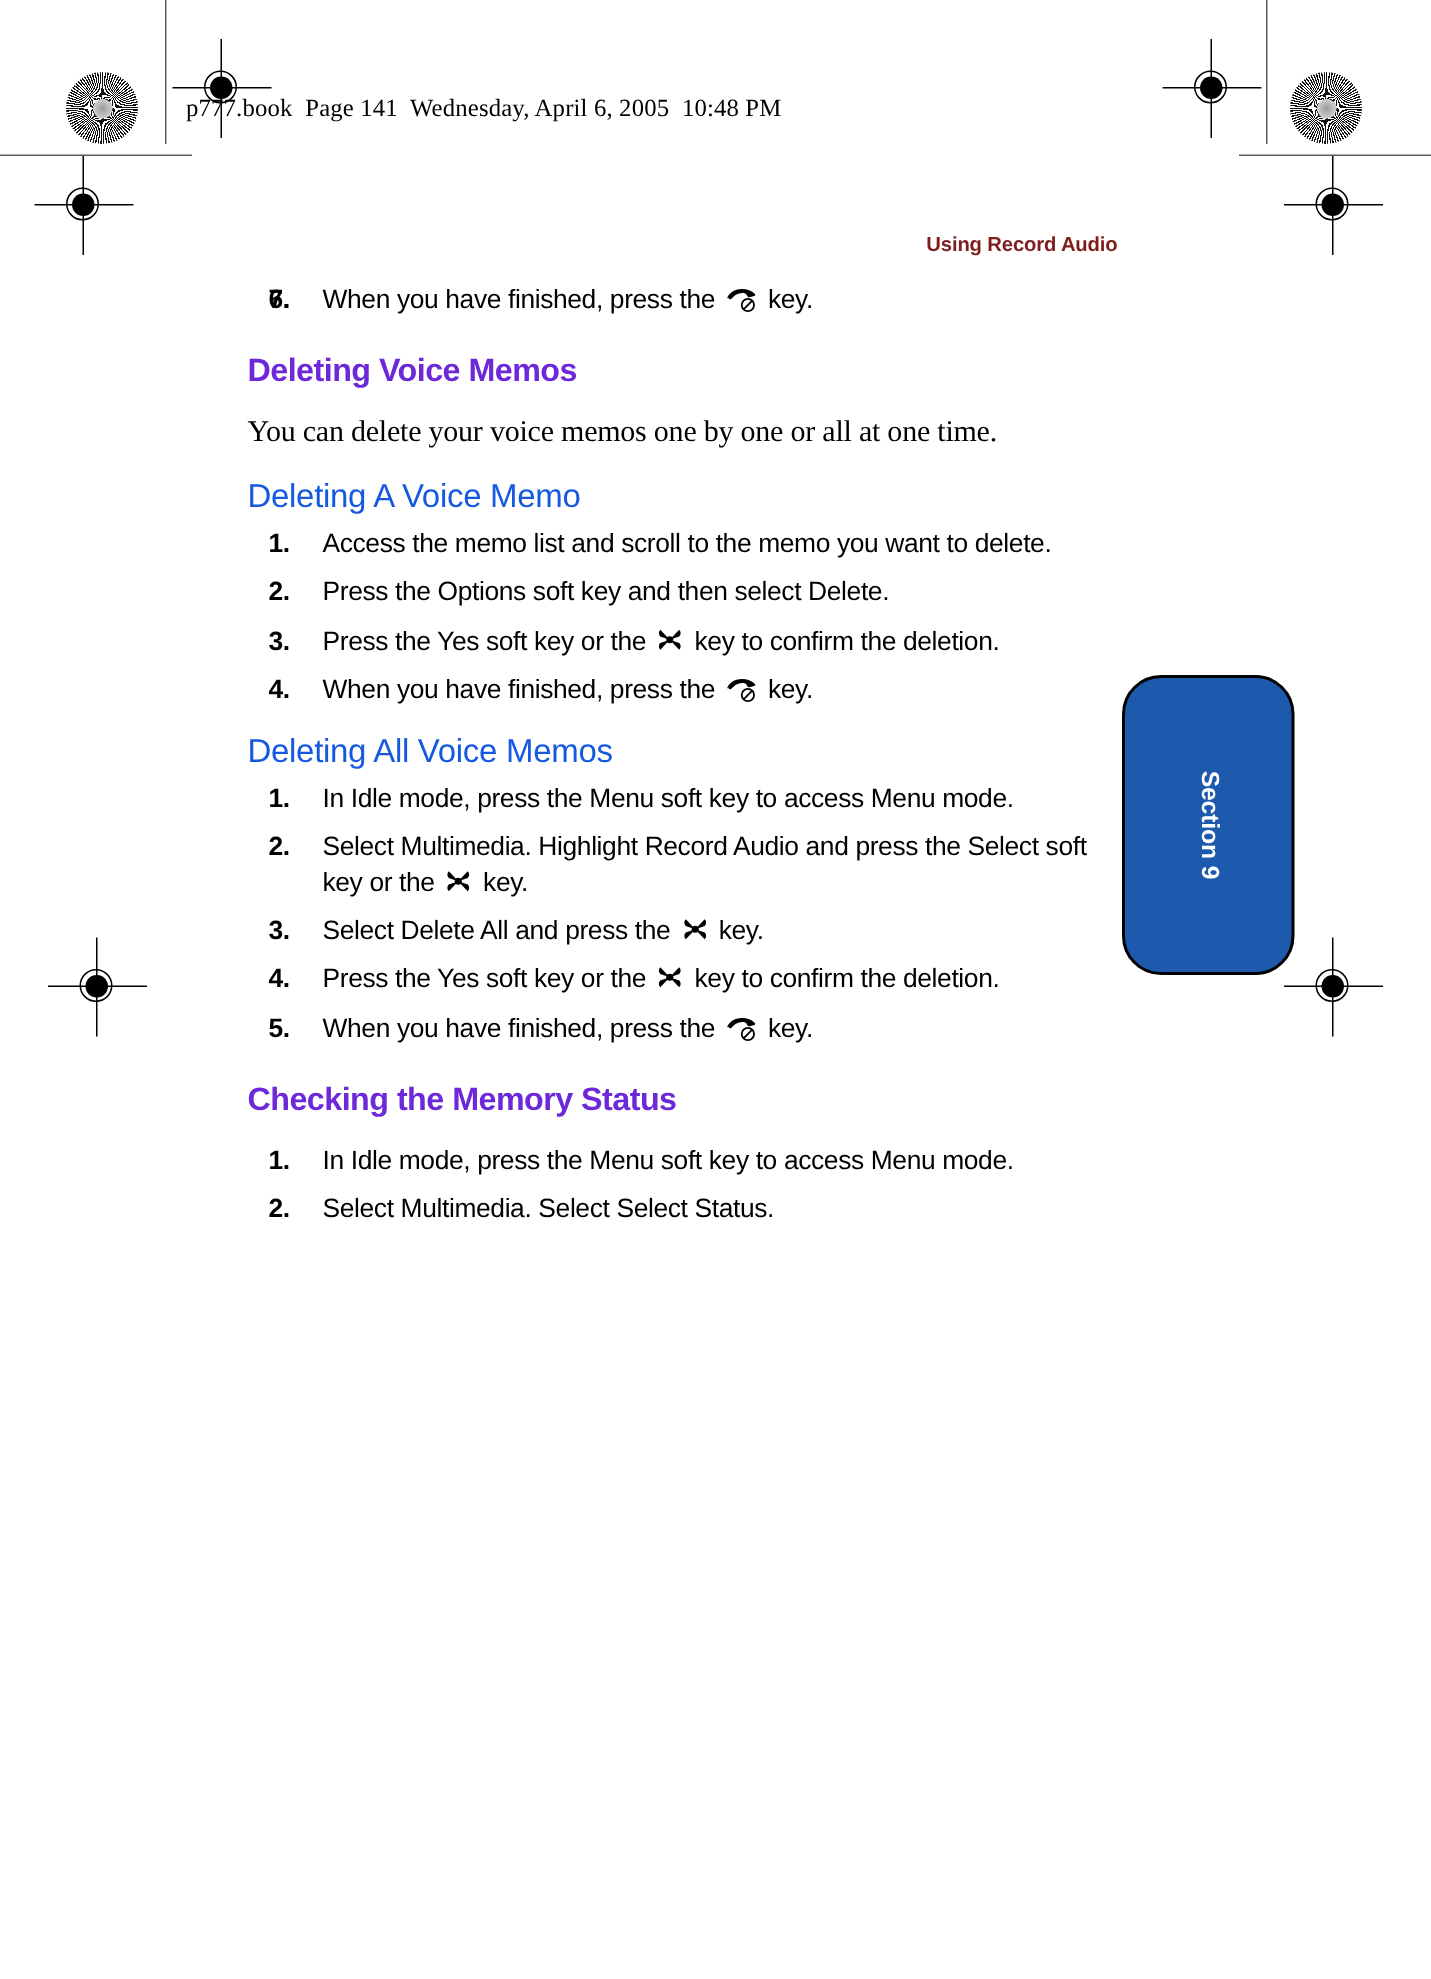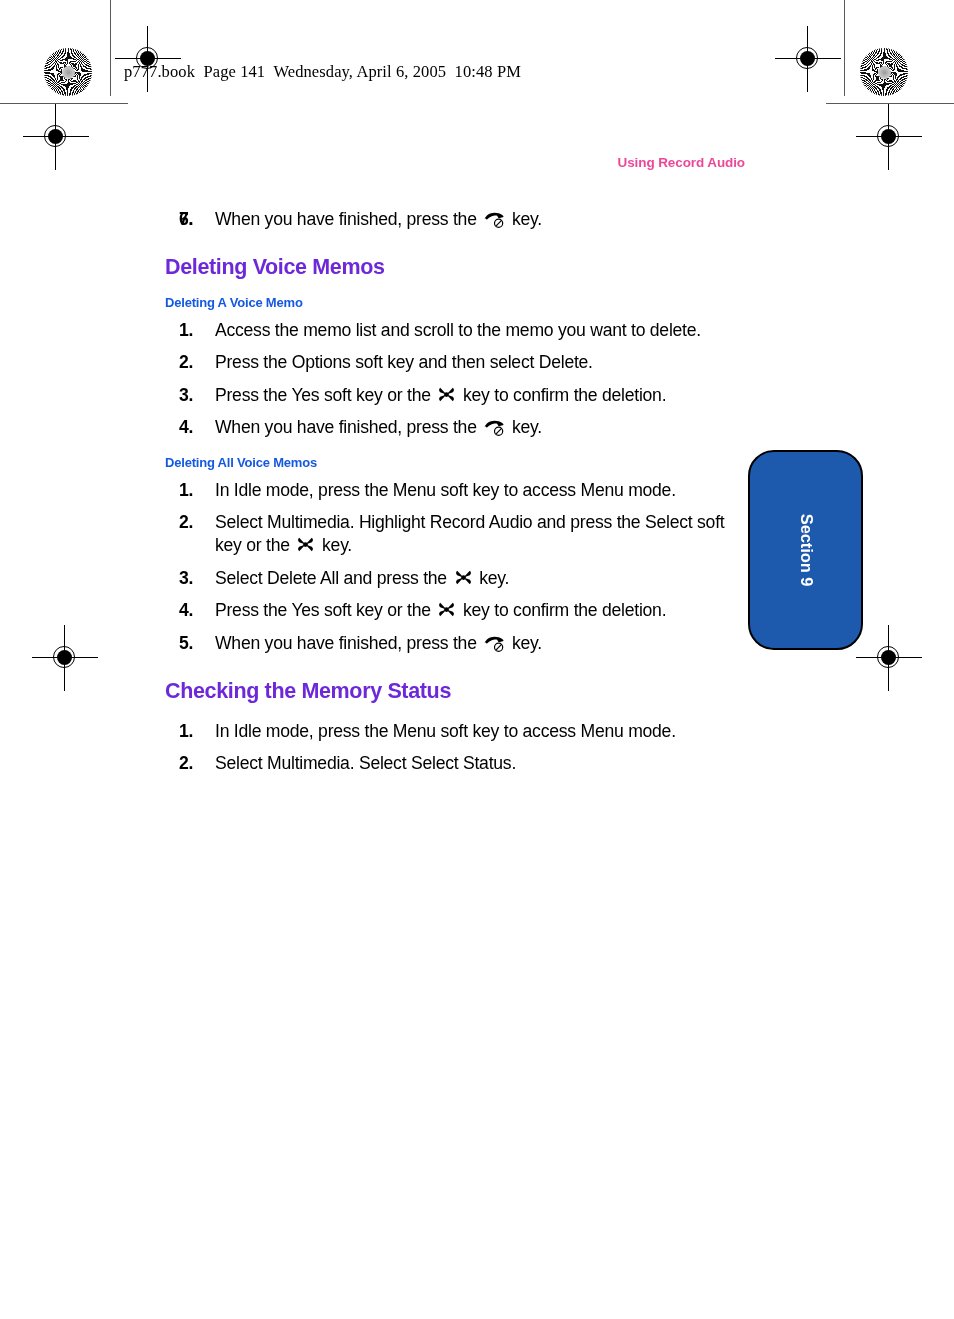--- a/index.html
+++ b/index.html
@@ -94,39 +94,39 @@
   
   #content {
     position: absolute;
     left: 165px;
     top: 155px;
     width: 580px;
   }
 
   .running-head {
     text-align: right;
-    color: #ec4899;
+    color: #7f1d1d;
     font-size: 13.5px;
     font-weight: bold;
     letter-spacing: -0.1px;
-    margin-bottom: 38px;
+    margin-bottom: 18px;
   }
 
   h1.sec-head {
     font-size: 21.5px;
     font-weight: bold;
     color: #6d28d9;
     margin: 24px 0 16px 0;
     letter-spacing: -0.35px;
     line-height: 1.15;
   }
 
   h2.sub-head {
-    font-size: 13px;
-    font-weight: bold;
+    font-size: 22px;
+    font-weight: normal;
     color: #1559e0;
     margin: 16px 0 8px 0;
     letter-spacing: -0.2px;
     line-height: 1.15;
   }
 
   p.body-serif {
     font-family: "Liberation Serif", serif;
     font-size: 20px;
     color: #000;
@@ -307,20 +307,21 @@
         <li class="step"><span class="num">6.</span></li>
         <li class="step"><span class="num">7.</span><span>When you have finished, press the <span class="key-ico"><svg width="22" height="19" viewBox="0 0 22 19">
                 <path d="M1.6 10.1c1.1-3.6 5.2-6.4 9.9-6.4 3.6 0 6.8 1.2 8.6 3.1.6.6.5 1.3-.3 1.5l-3.1.8c-.7.2-1.3-.1-1.6-.7l-.5-1c-.2-.5-.7-.8-1.3-.9-2.6-.4-5.3.5-7.3 2.3l-1.4 1.3c-.6.6-1.4.5-1.8-.1-.2-.3-.3-.6-.2-.9z" fill="#000"></path>
                 <circle cx="15.6" cy="14.3" r="4.1" fill="none" stroke="#000" stroke-width="1.2"></circle>
                 <line x1="12.9" y1="17.1" x2="18.3" y2="11.6" stroke="#000" stroke-width="1.2"></line>
               </svg></span> key.</span></li>
       </ol>
 
     <h1 class="sec-head">Deleting Voice Memos</h1>
 
+    <p class="body-serif">You can delete your voice memos one by one or all at one time.</p>
 
     <h2 class="sub-head">Deleting A Voice Memo</h2>
     <ol class="steps" id="list-sub0">
         <li class="step"><span class="num">1.</span><span>Access the memo list and scroll to the memo you want to delete.</span></li>
         <li class="step"><span class="num">2.</span><span>Press the <b>Options</b> soft key and then select <b>Delete.</b></span></li>
         <li class="step"><span class="num">3.</span><span>Press the <b>Yes</b> soft key or the <span class="key-ico"><svg width="19" height="19" viewBox="0 0 20 20">
                 <g fill="#000">
                   <path d="M10 10 L3.4 3.0 a3.3 3.3 0 0 0 -0.1 4.7 Z"></path>
                   <path d="M10 10 L16.6 3.0 a3.3 3.3 0 0 1 0.1 4.7 Z"></path>
                   <path d="M10 10 L3.4 17.0 a3.3 3.3 0 0 1 -0.1 -4.7 Z"></path>

